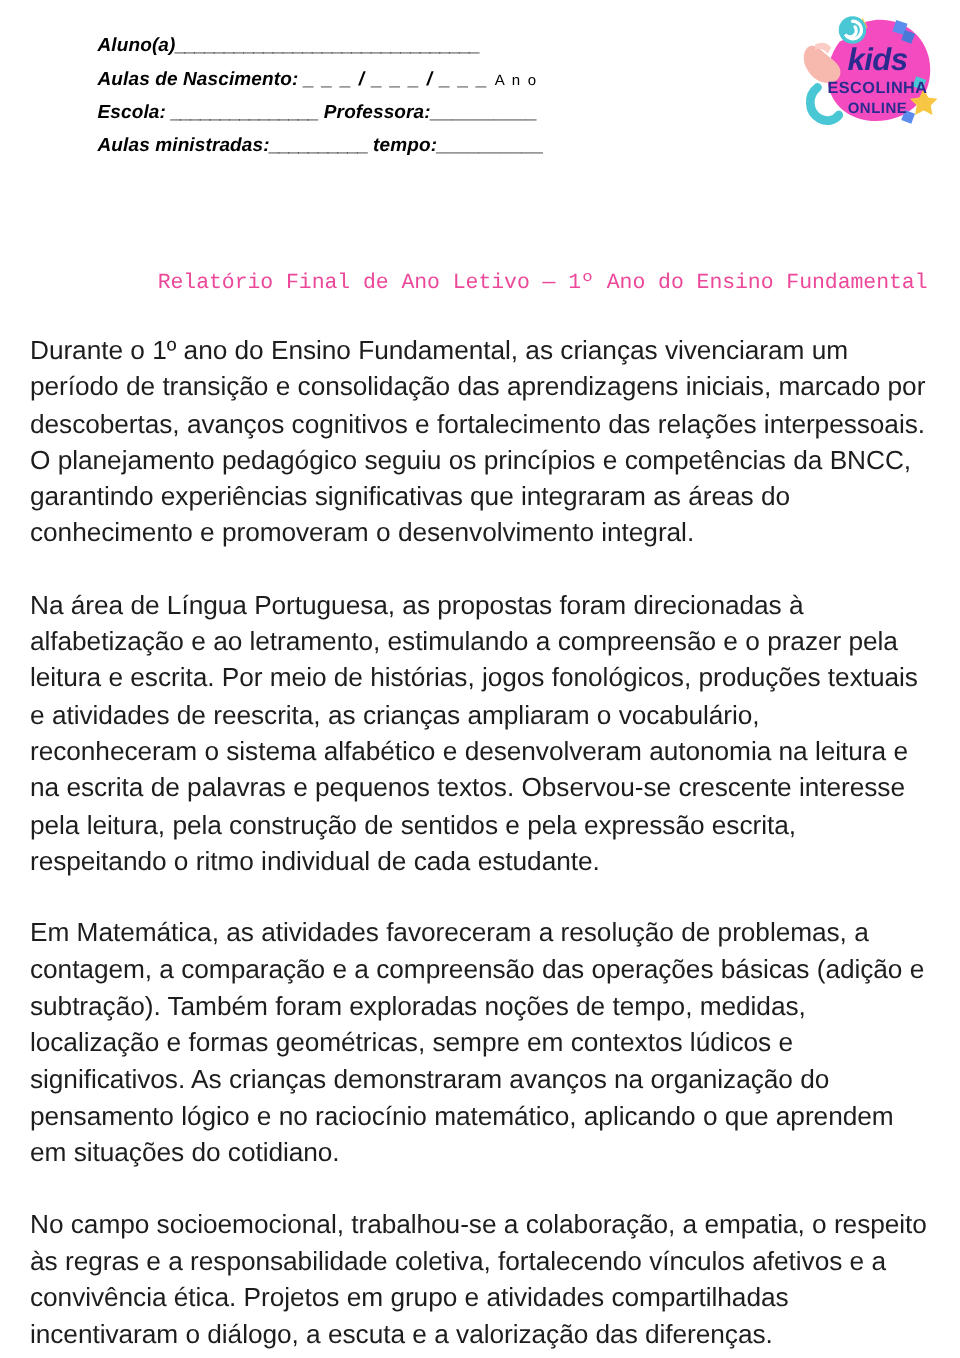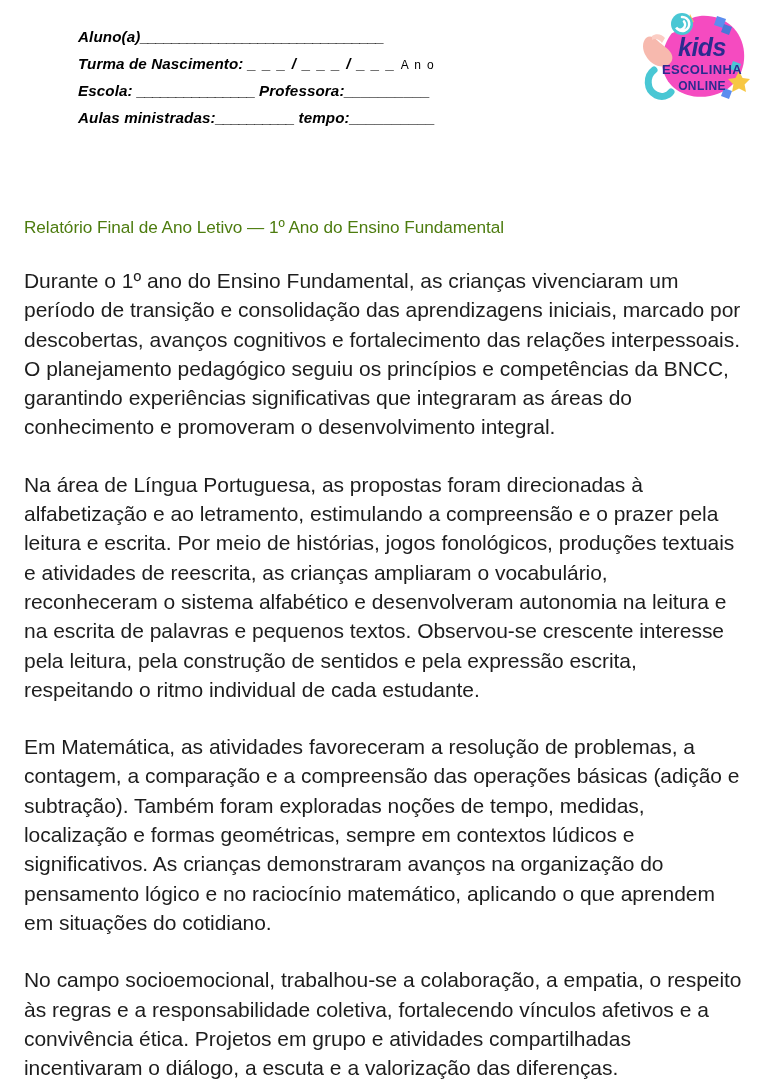--- a/index.html
+++ b/index.html
@@ -69,26 +69,27 @@
   .logo svg { display: block; }
 
   
   .doc-body {
     position: absolute;
     left: 24px;
     top: 214px;
     width: 718px;
   }
   .doc-title {
-    font-family: Liberation Sans, sans-serif;
+    font-family: Liberation Mono, monospace;
     font-size: 17.2px;
     line-height: 26px;
-    color: #4d7c0f;
+    color: #ec4899;
     margin: 0 0 26px 0;
     letter-spacing: -0.05px;
+    text-align: right;
   }
   .para {
     font-family: "Liberation Sans", sans-serif;
     font-size: 21px;
     line-height: 29.3px;
     color: #1d1d1d;
     margin: 0 0 28px 0;
     text-align: left;
     letter-spacing: -0.05px;
     word-spacing: 0.1px;
@@ -100,21 +101,21 @@
 
 <div class="page">
 
   <div class="form-block">
 
     <div class="form-line">
       <span>Aluno(a)</span><span class="blank">_______________________________</span>
     </div>
 
     <div class="form-line">
-      <span>Turma de Nascimento: </span><span class="dashes">_ _ _ / _ _ _ / _ _ _ </span><span class="plain">A n o</span>
+      <span>Aulas de Nascimento: </span><span class="dashes">_ _ _ / _ _ _ / _ _ _ </span><span class="plain">A n o</span>
     </div>
 
 
 
     <div class="form-line">
       <span>Escola: </span><span class="blank">_______________</span><span> Professora:__________</span>
     </div>
 
     <div class="form-line">
       <span>Aulas ministradas:</span><span class="blank">__________</span><span> tempo:__________</span>

